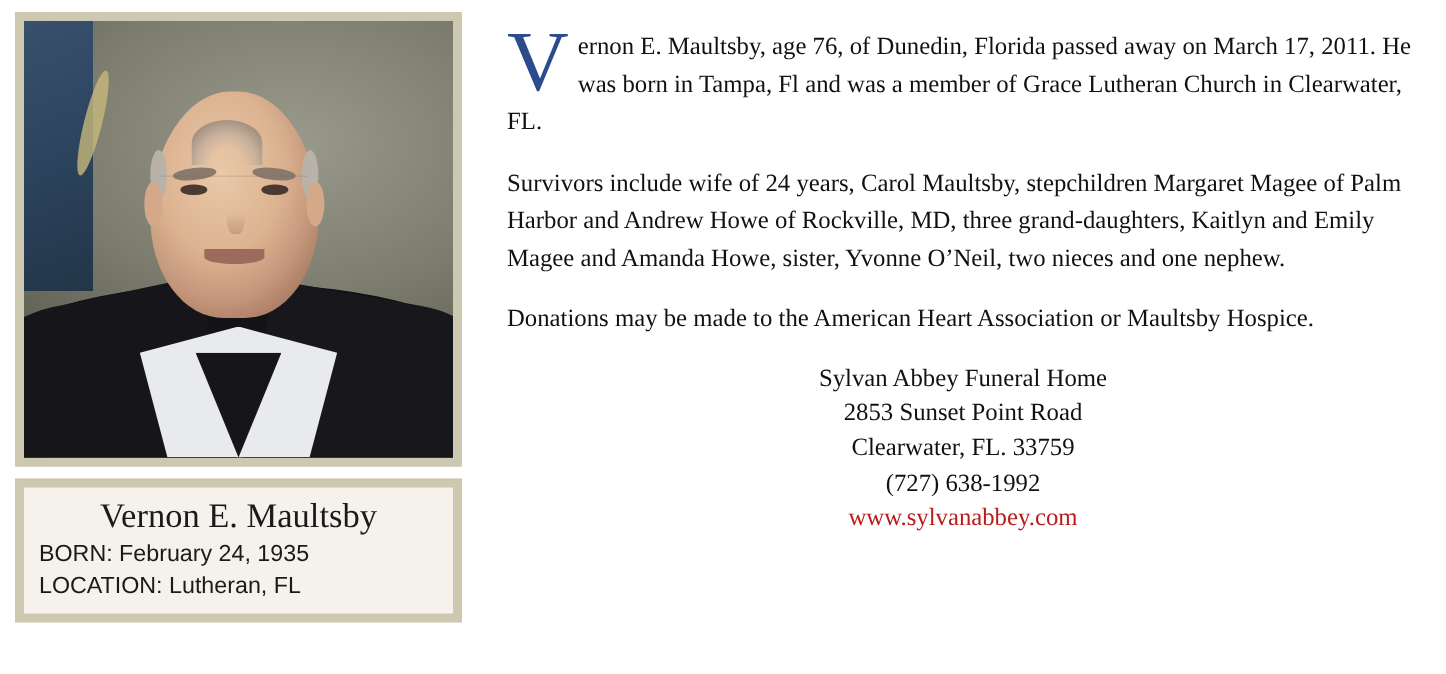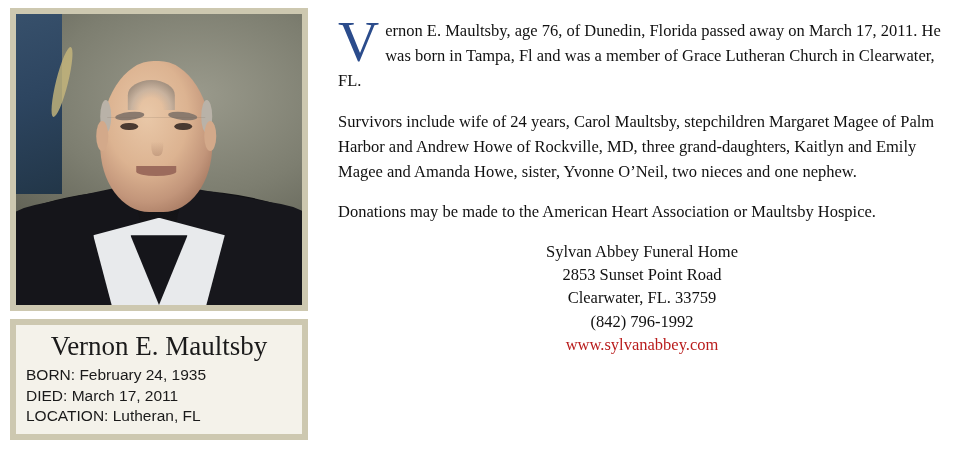--- a/index.html
+++ b/index.html
@@ -215,21 +215,21 @@
   .nameplate {
     margin-top: 8px;
     width: 298px;
     box-sizing: border-box;
     border: 6px solid #cdc8b0;
     background: #f4f2ea;
     padding: 6px 10px 8px 10px;
   }
   .nameplate-name {
     font-family: "Liberation Serif", serif;
-    font-size: 27px;
+    font-size: 23px;
     color: #1a1a1a;
     text-align: center;
     line-height: 1.15;
     margin-bottom: 3px;
   }
   .nameplate-line {
     font-family: Liberation Sans, sans-serif;
     font-size: 15.5px;
     color: #1a1a1a;
     line-height: 1.32;
@@ -304,40 +304,39 @@
           <div class="glasses"></div>
           <div class="nose"></div>
           <div class="mouth"></div>
         </div>
       </div>
     </div>
 
     <div class="nameplate">
       <div class="nameplate-name">Vernon E. Maultsby</div>
       <div class="nameplate-line">BORN: February 24, 1935</div>
-      <div class="nameplate-line">DIED: March 17, 2011</div>
       <div class="nameplate-line">LOCATION: Lutheran, FL</div>
     </div>
 
   </div>
 
   <div class="right-col">
 
     <p class="obit-p first">
       <span class="dropcap">V</span><span>ernon E. Maultsby, age 76, of Dunedin, Florida passed away on March 17, 2011. He was born in Tampa, Fl and was a member of Grace Lutheran Church in Clearwater, FL.</span>
     </p>
 
     <p class="obit-p">Survivors include wife of 24 years, Carol Maultsby, stepchildren Margaret Magee of Palm Harbor and Andrew Howe of Rockville, MD, three grand-daughters, Kaitlyn and Emily Magee and Amanda Howe, sister, Yvonne O’Neil, two nieces and one nephew.</p>
 
 
     <p class="obit-p">Donations may be made to the American Heart Association or Maultsby Hospice.</p>
 
     <div class="addr-block">
       <span class="addr-line">Sylvan Abbey Funeral Home</span>
       <span class="addr-line">2853 Sunset Point Road</span>
       <span class="addr-line">Clearwater, FL. 33759</span>
-      <span class="addr-line">(842) 796-1992</span>
+      <span class="addr-line">(727) 638-1992</span>
       <a class="addr-line addr-link" href="#">www.sylvanabbey.com</a>
     </div>
 
   </div>
 
 </div>
 
 </body></html>

